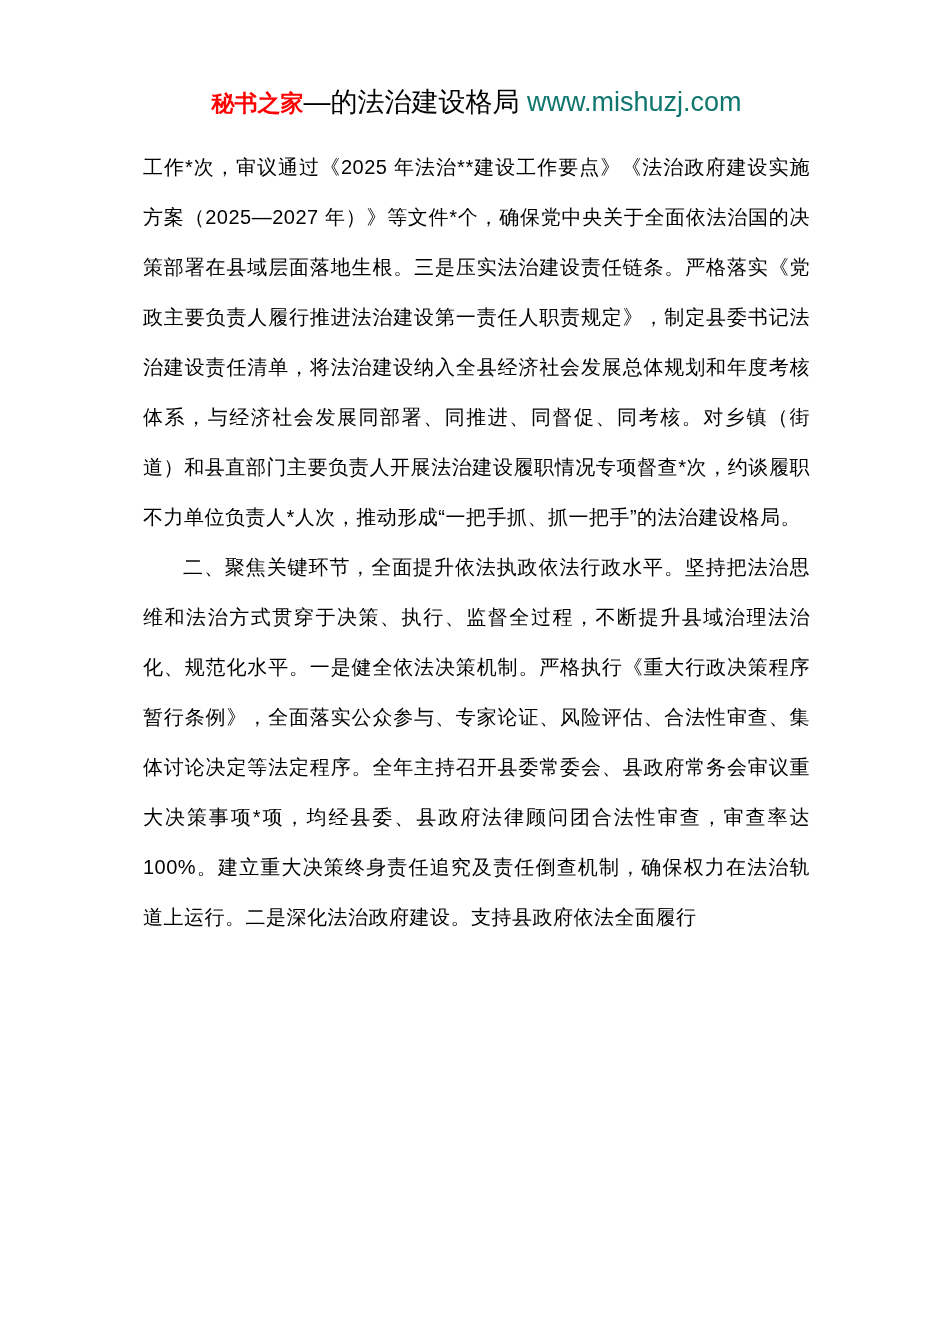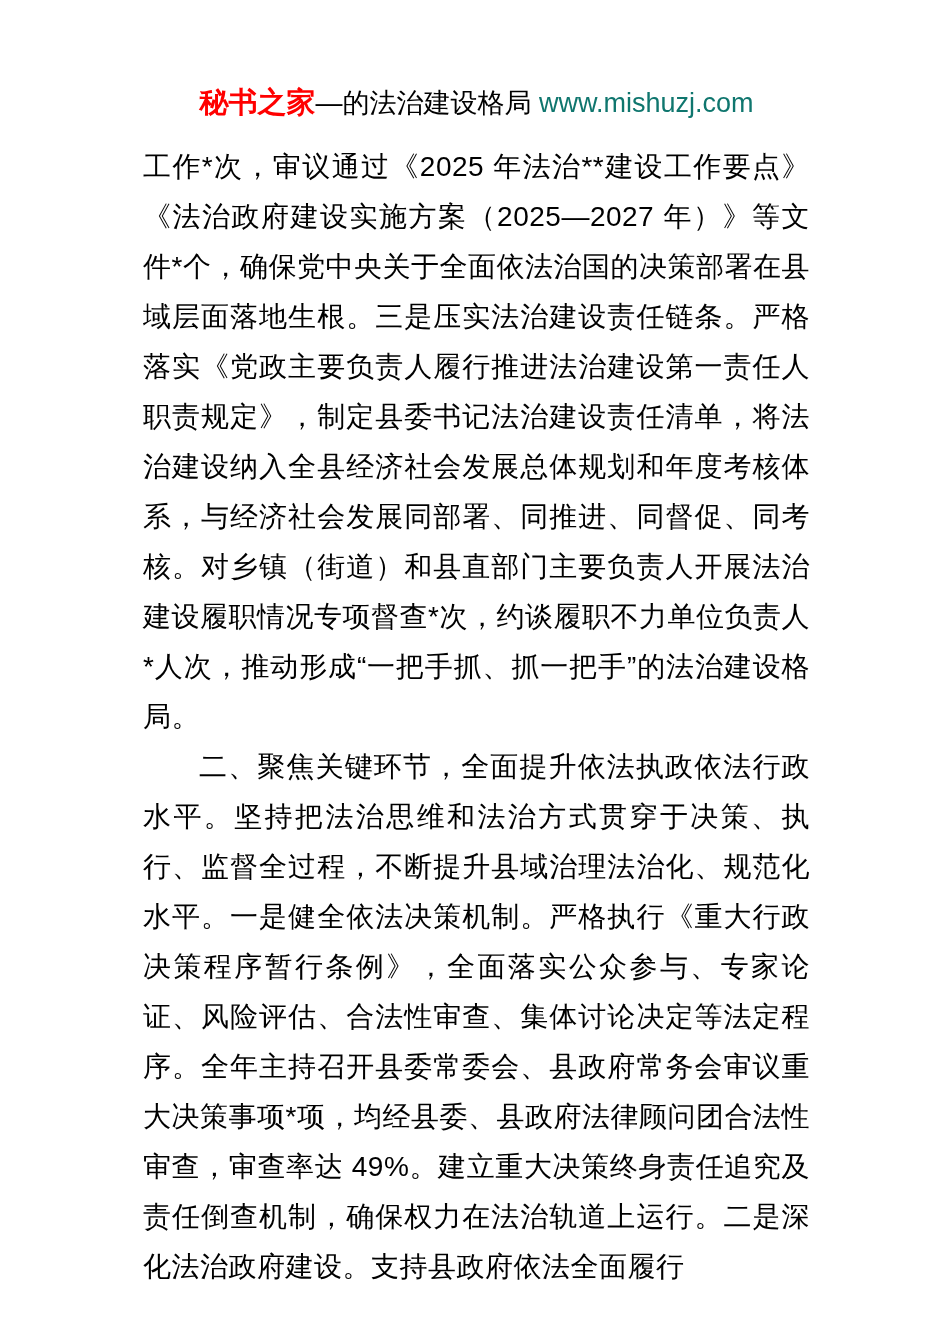--- a/index.html
+++ b/index.html
@@ -23,31 +23,31 @@
   }
   .doc-header {
     text-align: center;
     white-space: nowrap;
     font-size: 27px;
     line-height: 32px;
     margin: 0 0 23px 0;
   }
   .doc-header .brand {
     font-weight: bold;
-    font-size: 29px;
+    font-size: 23px;
   }
   .doc-header .sep,
   .doc-header .tagline {
     color: #000000;
   }
   .doc-header .url {
     text-decoration: none;
   }
   .doc-body {
-    font-size: 28px;
+    font-size: 20px;
     line-height: 50px;
     text-align: justify;
     letter-spacing: 0.5px;
   }
   .doc-body p {
     margin: 0;
     padding: 0;
   }
   .doc-body p.indent {
     text-indent: 2em;
@@ -57,16 +57,16 @@
 <body>
 
 <div class="page">
 
   <div class="doc-header">
     <span class="brand" style="color: rgb(255, 0, 0);">秘书之家</span><span class="sep">—</span><span class="tagline">的法治建设格局 </span><a class="url" href="#" style="color: #0f766e;">www.mishuzj.com</a>
   </div>
 
   <div class="doc-body">
     <p>工作*次，审议通过《2025 年法治**建设工作要点》《法治政府建设实施方案（2025—2027 年）》等文件*个，确保党中央关于全面依法治国的决策部署在县域层面落地生根。三是压实法治建设责任链条。严格落实《党政主要负责人履行推进法治建设第一责任人职责规定》，制定县委书记法治建设责任清单，将法治建设纳入全县经济社会发展总体规划和年度考核体系，与经济社会发展同部署、同推进、同督促、同考核。对乡镇（街道）和县直部门主要负责人开展法治建设履职情况专项督查*次，约谈履职不力单位负责人*人次，推动形成“一把手抓、抓一把手”的法治建设格局。</p>
-    <p class="indent">二、聚焦关键环节，全面提升依法执政依法行政水平。坚持把法治思维和法治方式贯穿于决策、执行、监督全过程，不断提升县域治理法治化、规范化水平。一是健全依法决策机制。严格执行《重大行政决策程序暂行条例》，全面落实公众参与、专家论证、风险评估、合法性审查、集体讨论决定等法定程序。全年主持召开县委常委会、县政府常务会审议重大决策事项*项，均经县委、县政府法律顾问团合法性审查，审查率达 49%。建立重大决策终身责任追究及责任倒查机制，确保权力在法治轨道上运行。二是深化法治政府建设。支持县政府依法全面履行</p>
+    <p class="indent">二、聚焦关键环节，全面提升依法执政依法行政水平。坚持把法治思维和法治方式贯穿于决策、执行、监督全过程，不断提升县域治理法治化、规范化水平。一是健全依法决策机制。严格执行《重大行政决策程序暂行条例》，全面落实公众参与、专家论证、风险评估、合法性审查、集体讨论决定等法定程序。全年主持召开县委常委会、县政府常务会审议重大决策事项*项，均经县委、县政府法律顾问团合法性审查，审查率达 100%。建立重大决策终身责任追究及责任倒查机制，确保权力在法治轨道上运行。二是深化法治政府建设。支持县政府依法全面履行</p>
   </div>
 
 </div>
 
 </body></html>

